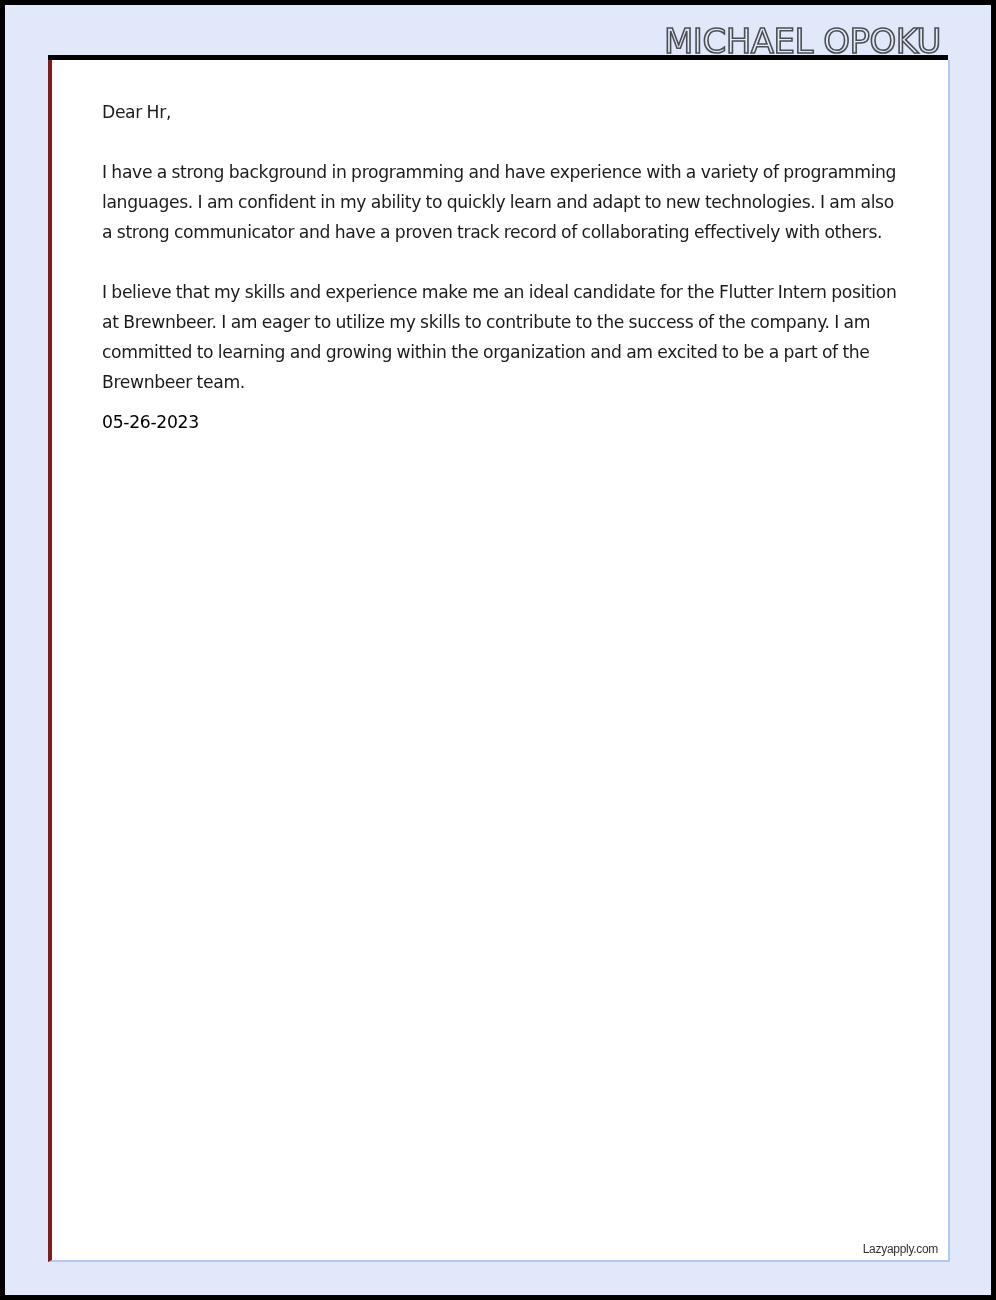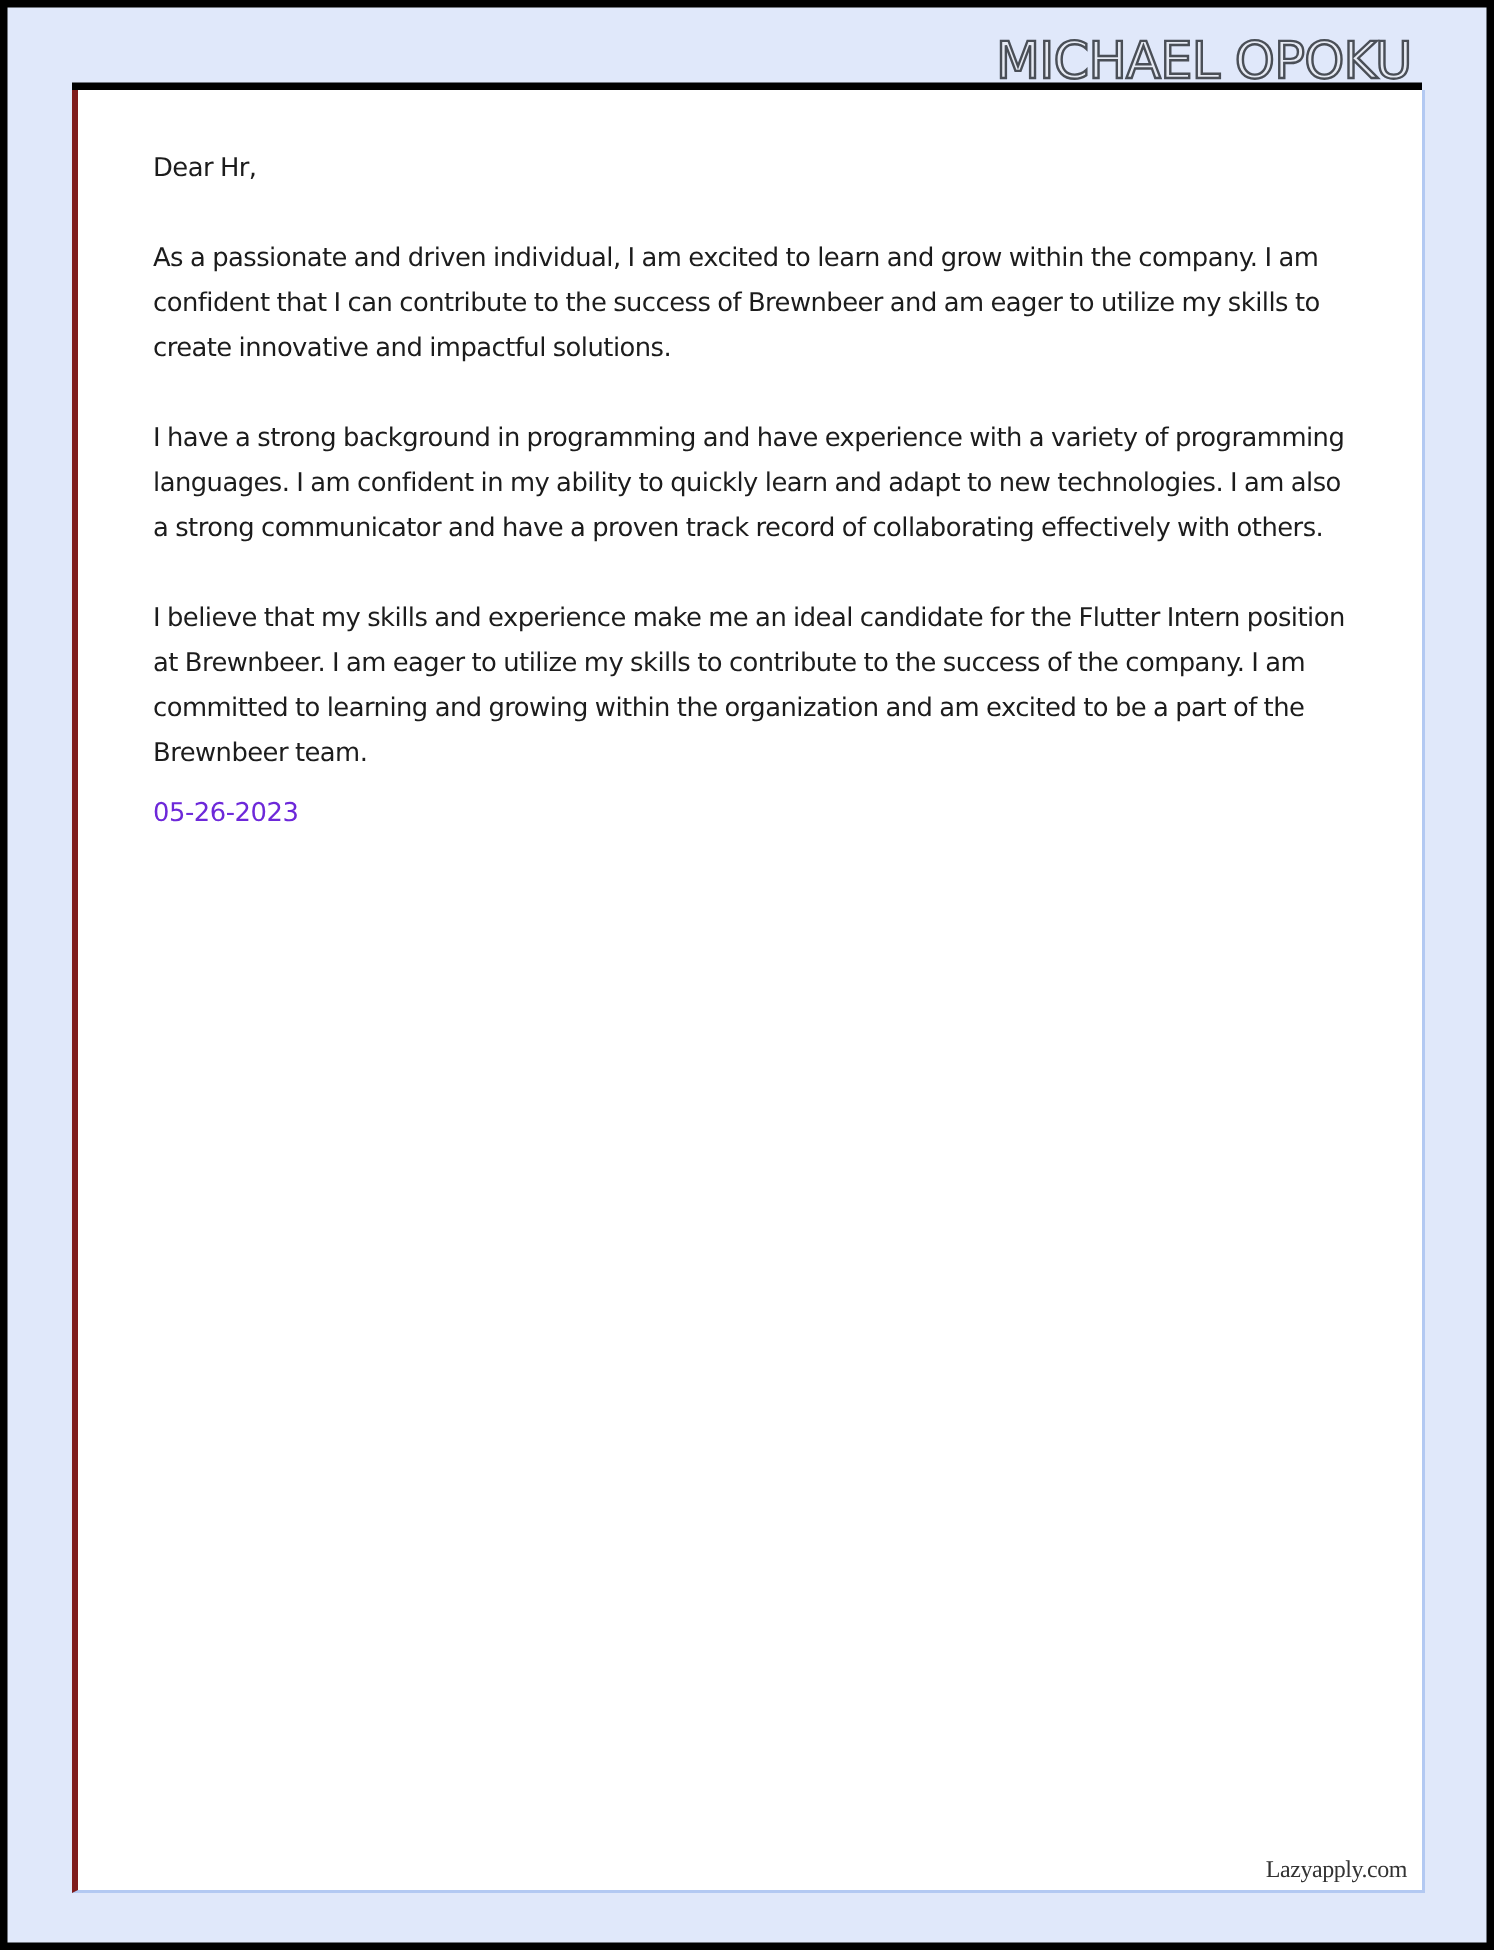--- a/index.html
+++ b/index.html
@@ -69,46 +69,45 @@
     .letter p {
       margin: 0 0 30px 0;
     }
     .letter p.greeting {
       margin-bottom: 30px;
     }
     .letter p.last {
       margin-bottom: 10px;
     }
     .date {
-      color: #6d28d9;
+      color: #000000;
       font-size: 17.2px;
       line-height: 30px;
       letter-spacing: -0.3px;
     }
     .footer-brand {
       position: absolute;
       right: 10px;
       bottom: 4px;
-      font-family: Liberation Serif, serif;
-      font-size: 16px;
+      font-family: Liberation Sans, sans-serif;
+      font-size: 12px;
       letter-spacing: -0.3px;
       color: #333;
     }
   </style>
 </head>
 <body>
 
 <div class="frame">
   <div class="name">MICHAEL OPOKU</div>
 </div>
 
 <div class="top-bar"></div>
 
 <div class="page">
   <div class="letter">
     <p class="greeting">Dear Hr,</p>
-    <p>As a passionate and driven individual, I am excited to learn and grow within the company. I am confident that I can contribute to the success of Brewnbeer and am eager to utilize my skills to create innovative and impactful solutions.</p>
     <p>I have a strong background in programming and have experience with a variety of programming languages. I am confident in my ability to quickly learn and adapt to new technologies. I am also a strong communicator and have a proven track record of collaborating effectively with others.</p>
     <p class="last">I believe that my skills and experience make me an ideal candidate for the Flutter Intern position at Brewnbeer. I am eager to utilize my skills to contribute to the success of the company. I am committed to learning and growing within the organization and am excited to be a part of the Brewnbeer team.</p>
     <div class="date">05-26-2023</div>
   </div>
   <div class="footer-brand">Lazyapply.com</div>
 </div>
 
 </body></html>

